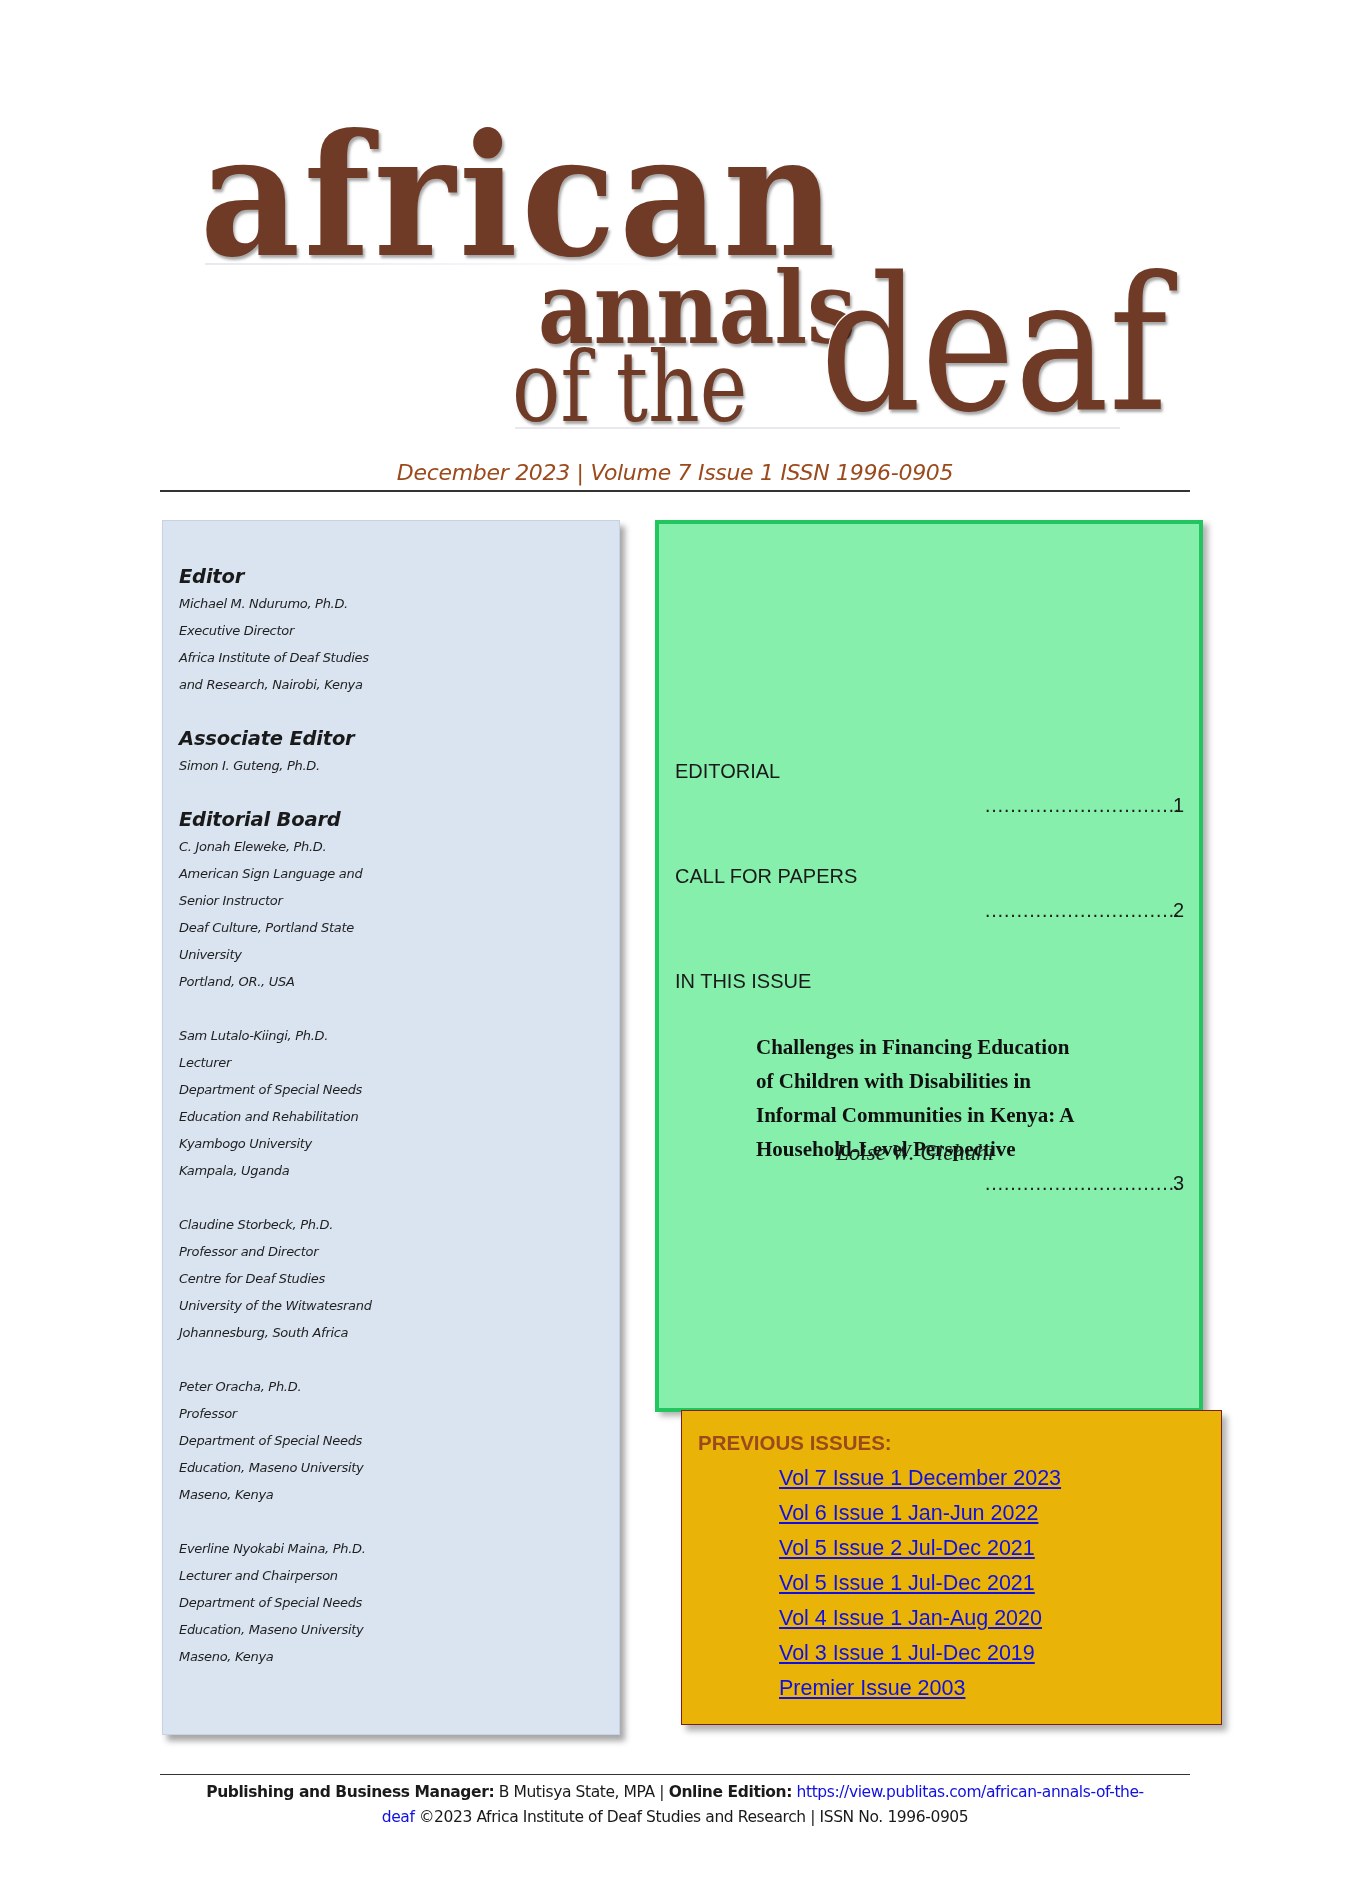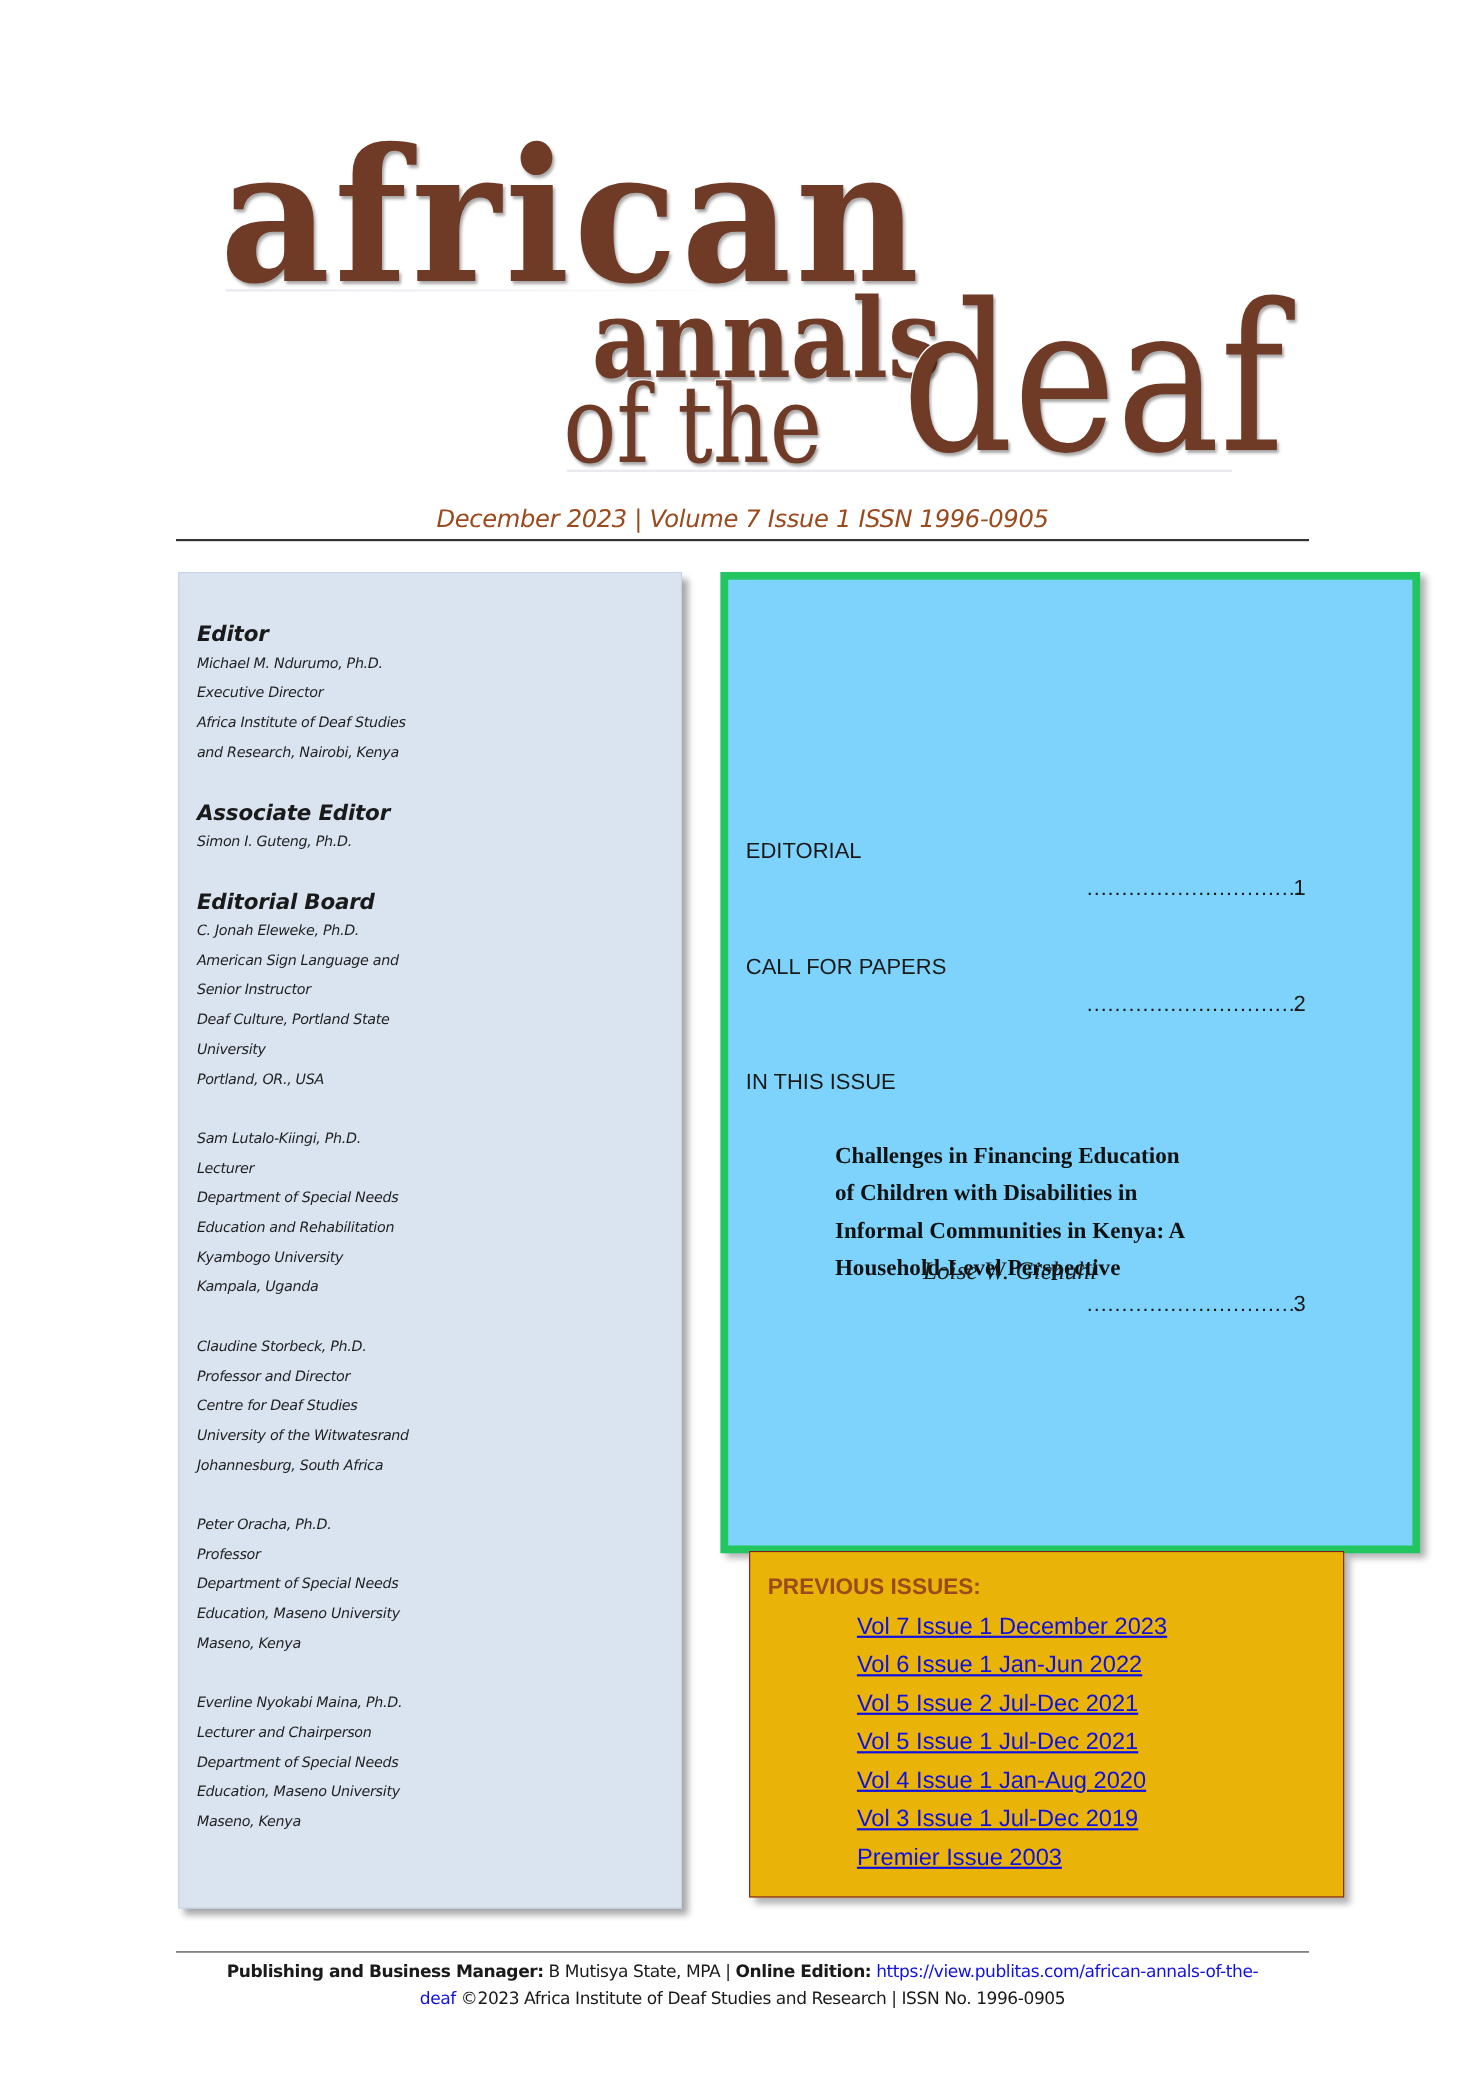--- a/index.html
+++ b/index.html
@@ -37,22 +37,22 @@
       box-shadow: 5px 6px 6px rgba(0,0,0,0.35);
       padding: 42px 0 0 16px;
       font-style: italic;
     }
     .ed-block { margin-bottom: 27px; }
     .ed-heading { font-weight: bold; font-size: 19.5px; line-height: 27px; color: #1a1a1a; letter-spacing: -0.2px; }
     .ed-line { font-size: 13px; line-height: 27px; color: #1f1f1f; letter-spacing: -0.3px; }
 
     
     .contents-panel {
-      position: absolute; left: 655px; top: 520px; width: 636px; height: 892px;
-      background: #7dd3fc; border: 7px solid #22c55e;
+      position: absolute; left: 655px; top: 520px; width: 548px; height: 892px;
+      background: #86efac; border: 4px solid #22c55e;
       box-shadow: 5px 4px 6px rgba(0,0,0,0.30);
     }
     .toc-label { position: absolute; left: 16px; font-family: "Liberation Sans", sans-serif; font-size: 20px; color: #1a1a1a; }
     .toc-dots { position: absolute; left: 325px; width: 200px; font-family: "Liberation Sans", sans-serif; font-size: 20px; color: #1a1a1a; white-space: nowrap; letter-spacing: -1px; }
     .toc-page { position: absolute; left: 514px; font-family: "Liberation Sans", sans-serif; font-size: 20px; color: #1a1a1a; }
     .article-title {
       position: absolute; left: 97px; top: 480px; width: 430px;
       font-family: Liberation Serif, serif; font-weight: bold; font-size: 21px; line-height: 34px; color: #111; margin-top: 26px;
     }
     .article-author {

